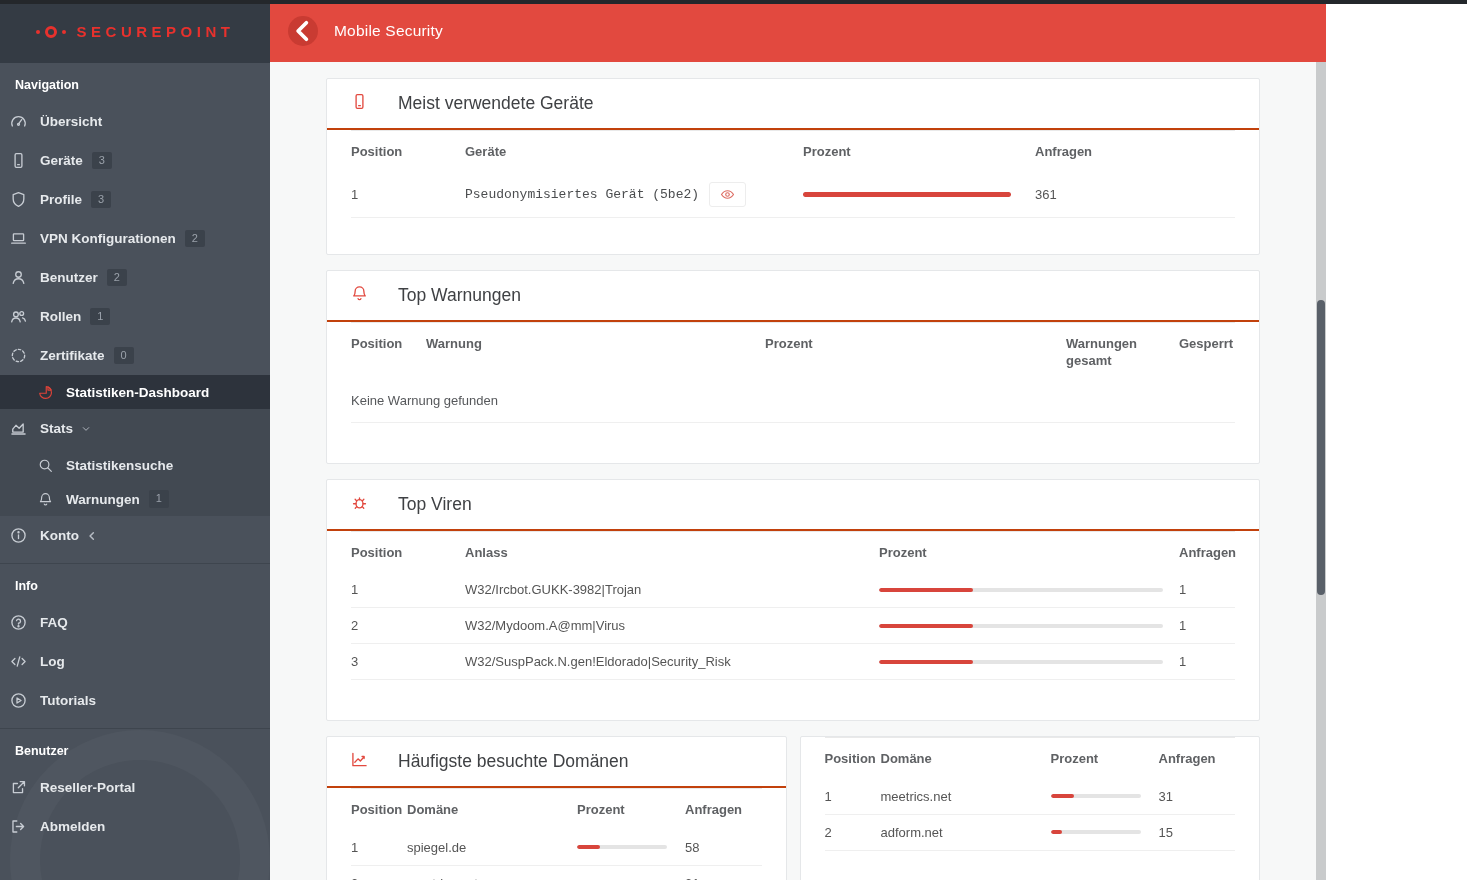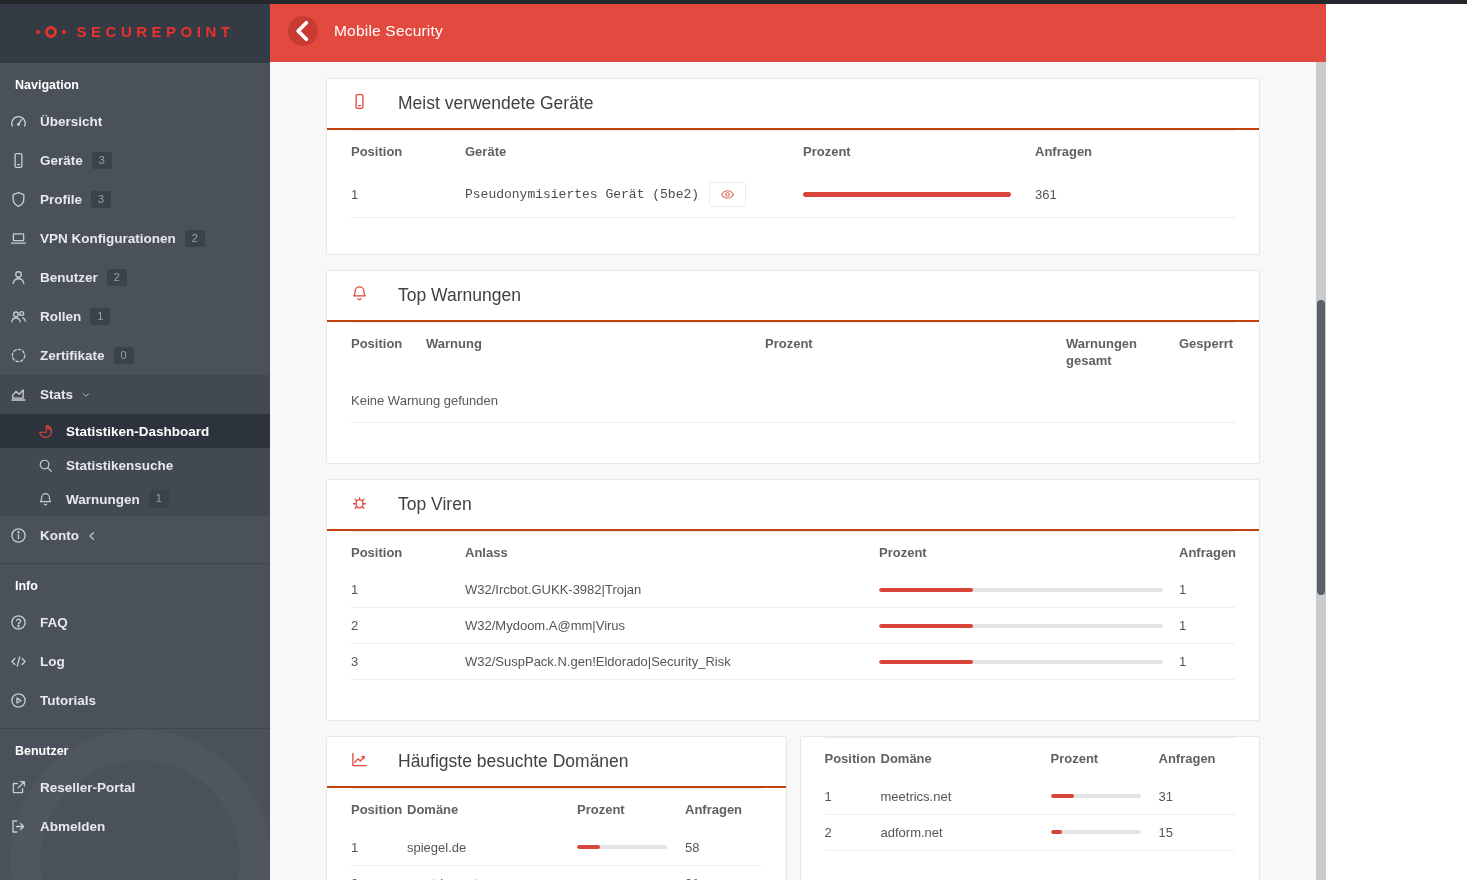--- a/index.html
+++ b/index.html
@@ -182,42 +182,42 @@
         <div class="nav-item">
           <span class="icon">
             <svg viewBox="0 0 16 16" fill="none" stroke="currentColor" stroke-width="1.25" stroke-linecap="round" stroke-linejoin="round">
               <circle cx="8" cy="8" r="5.8" stroke-dasharray="2.4 2"></circle>
             </svg>
           </span>
           <span class="nav-text">Zertifikate</span>
           <span class="badge">0</span>
         </div>
         <div class="nav-group">
+          <div class="nav-item sub active">
+            <span class="icon">
+              <svg viewBox="0 0 16 16" fill="none" stroke="currentColor" stroke-width="1.25" stroke-linecap="round" stroke-linejoin="round">
+                <path d="M8.8 1.8a6.3 6.3 0 1 1-7 7h7Z"></path>
+                <path d="M10.6 1.9a6.3 6.3 0 0 1 3.5 3.5h-3.5Z"></path>
+              </svg>
+            </span>
+            <span class="nav-text">Statistiken-Dashboard</span>
+          </div>
           <div class="nav-item">
             <span class="icon">
               <svg viewBox="0 0 16 16" fill="none" stroke="currentColor" stroke-width="1.25" stroke-linecap="round" stroke-linejoin="round">
                 <path d="M1.8 13.2h12.4"></path>
                 <path d="M2.6 11.4V8.6l3-3.6 3 2.8 3.8-4v7.6Z"></path>
               </svg>
             </span>
             <span class="nav-text">Stats</span>
             <span class="icon chev">
               <svg viewBox="0 0 16 16" fill="none" stroke="currentColor" stroke-width="1.25" stroke-linecap="round" stroke-linejoin="round">
                 <path d="m4.4 6.2 3.6 3.6 3.6-3.6"></path>
               </svg>
             </span>
-          </div>
-          <div class="nav-item sub active">
-            <span class="icon">
-              <svg viewBox="0 0 16 16" fill="none" stroke="currentColor" stroke-width="1.25" stroke-linecap="round" stroke-linejoin="round">
-                <path d="M8.8 1.8a6.3 6.3 0 1 1-7 7h7Z"></path>
-                <path d="M10.6 1.9a6.3 6.3 0 0 1 3.5 3.5h-3.5Z"></path>
-              </svg>
-            </span>
-            <span class="nav-text">Statistiken-Dashboard</span>
           </div>
           <div class="nav-item sub">
             <span class="icon">
               <svg viewBox="0 0 16 16" fill="none" stroke="currentColor" stroke-width="1.25" stroke-linecap="round" stroke-linejoin="round">
                 <circle cx="7" cy="7" r="4.6"></circle>
                 <path d="m10.4 10.4 3.8 3.8"></path>
               </svg>
             </span>
             <span class="nav-text">Statistikensuche</span>
           </div>

